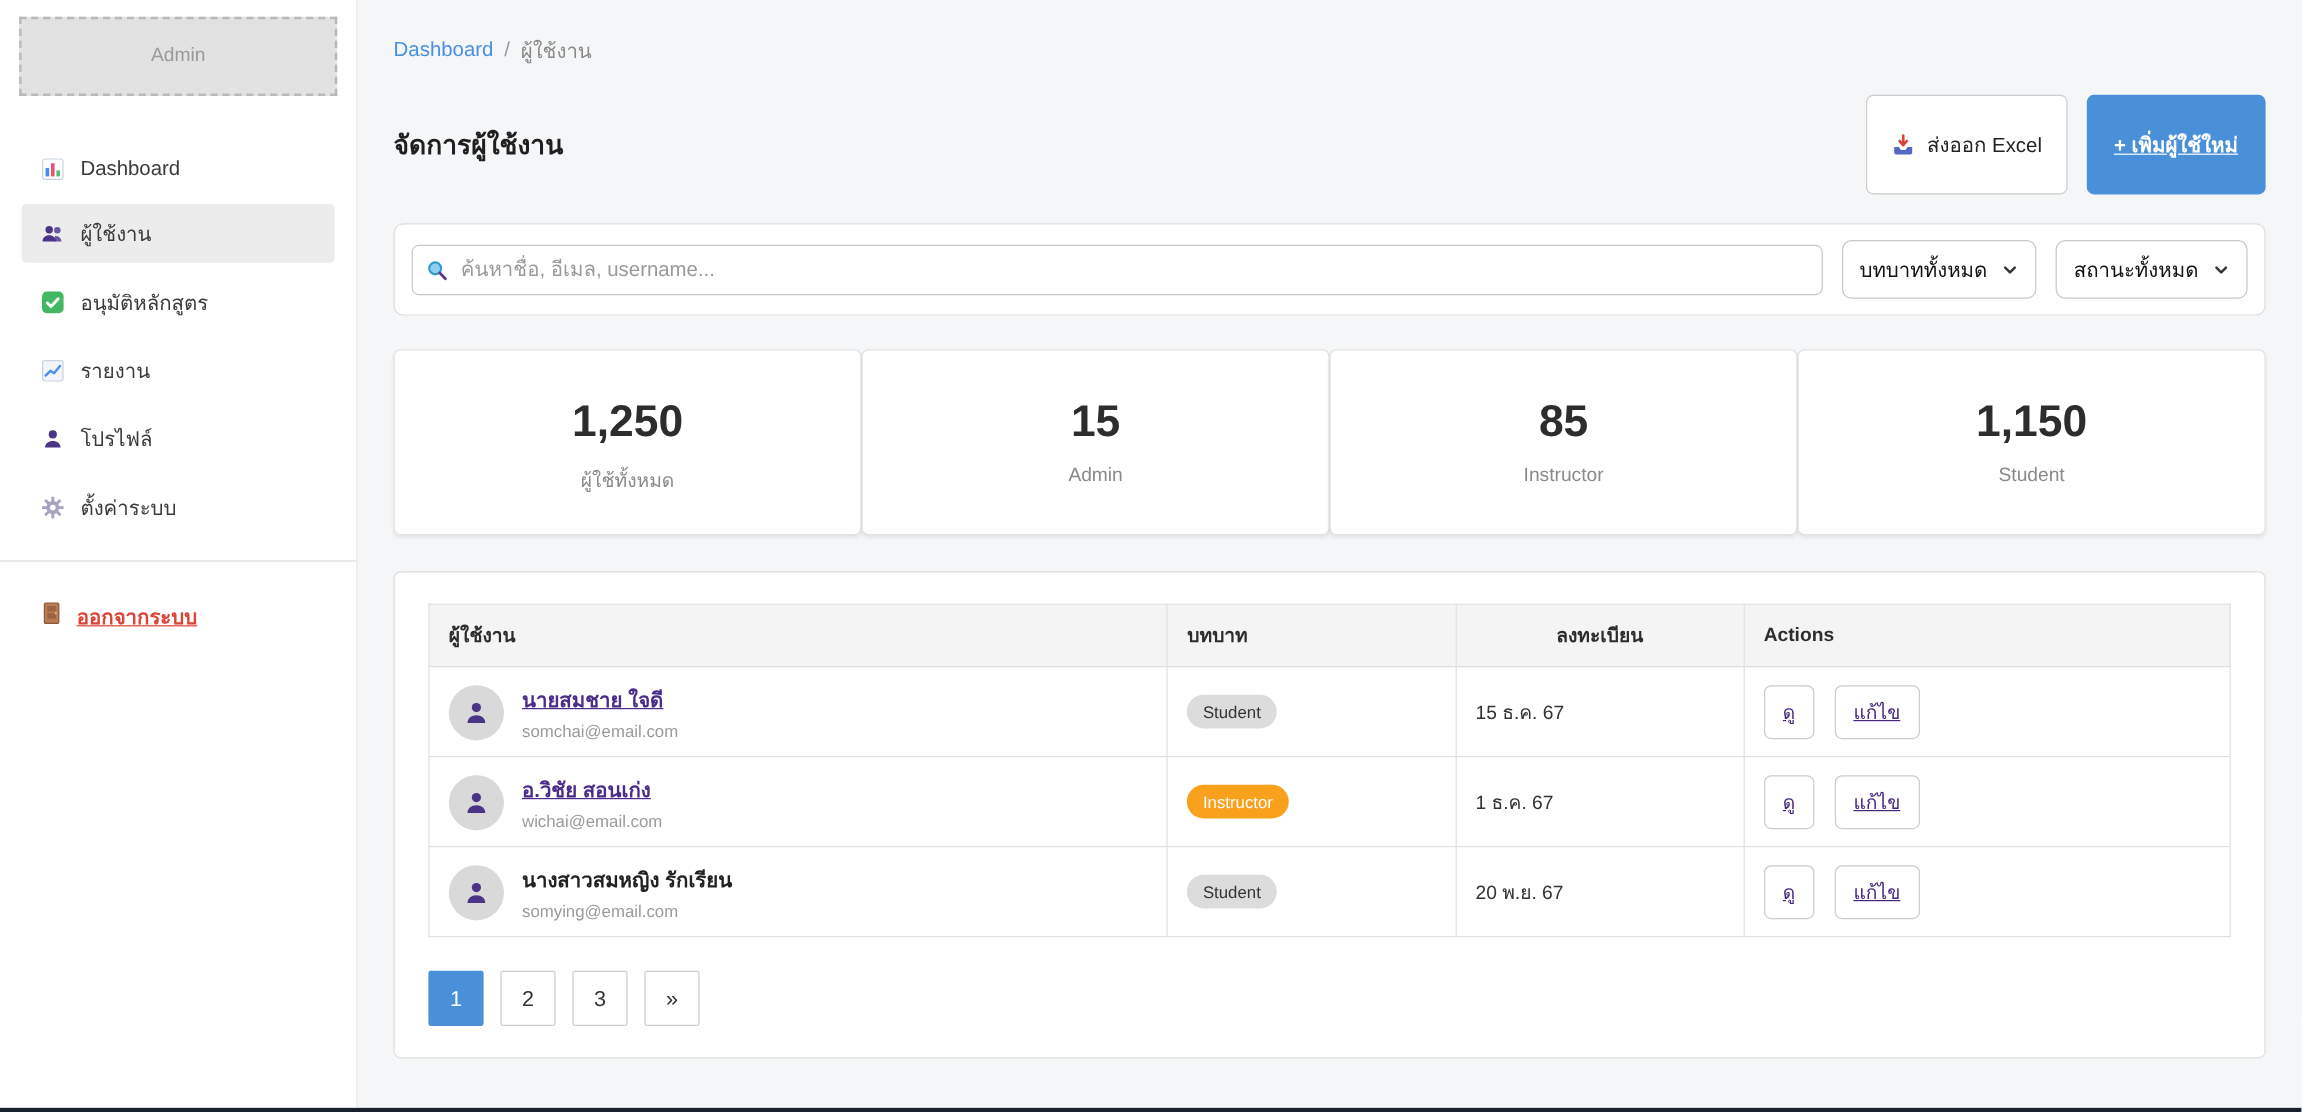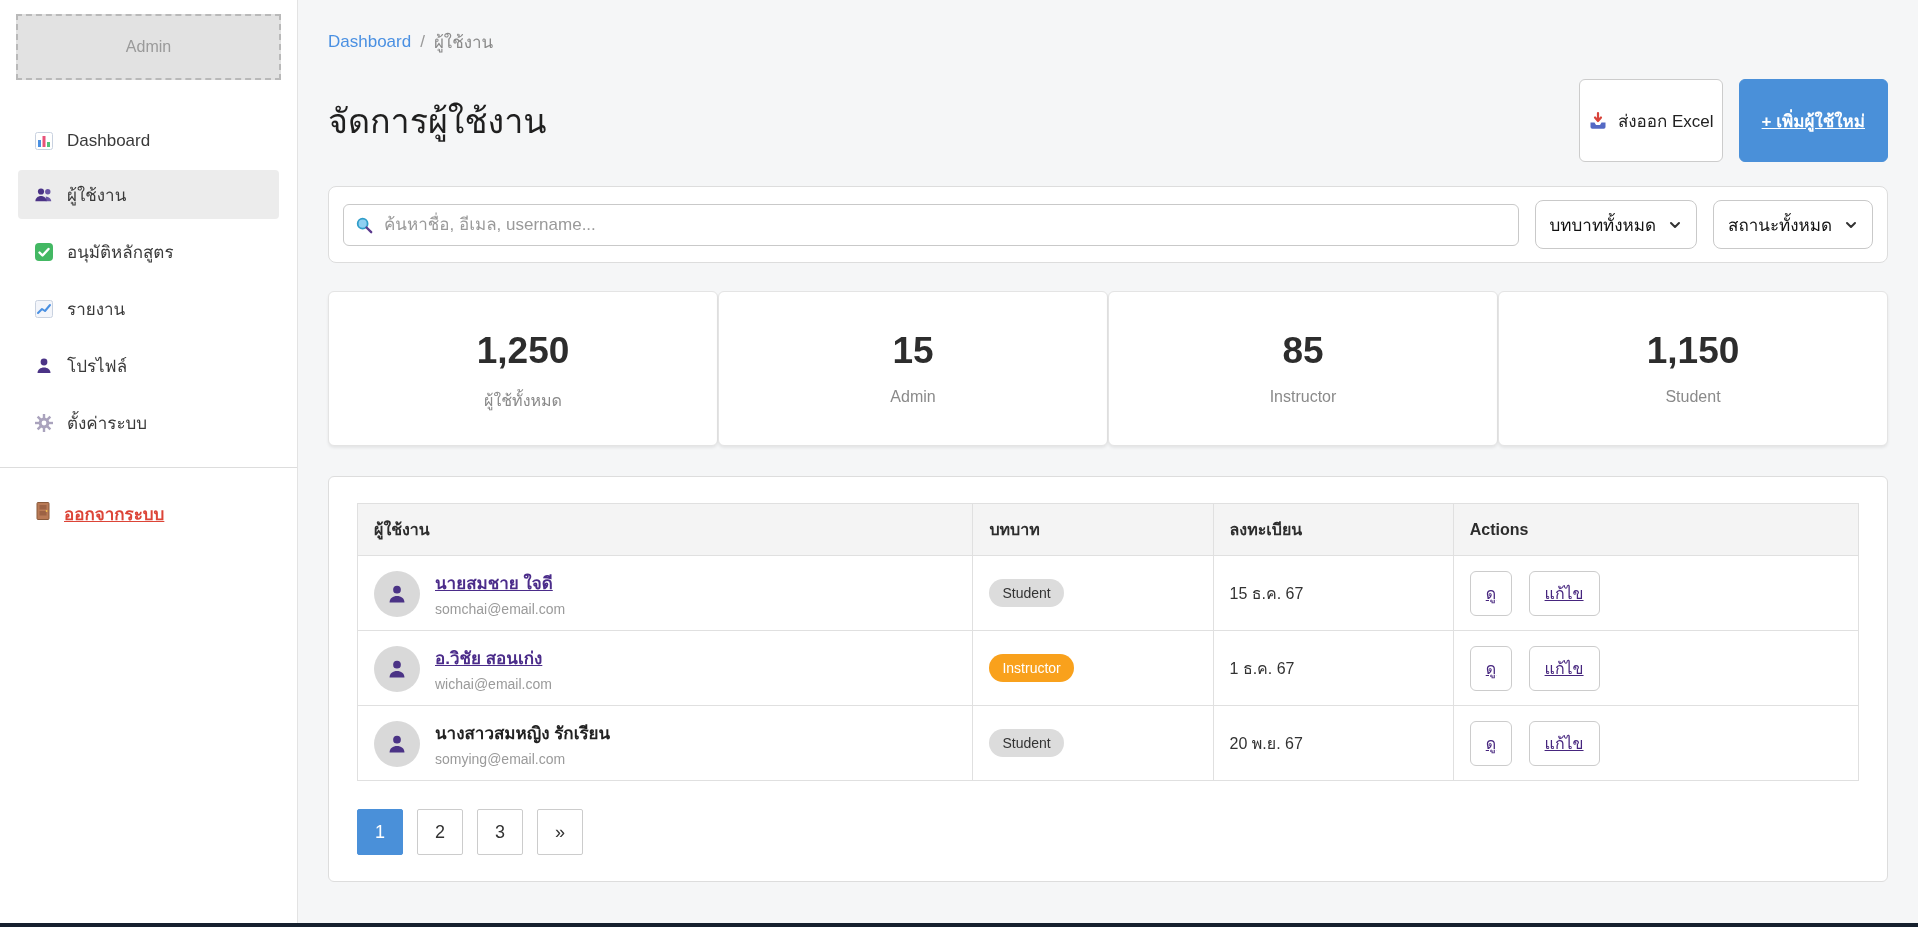--- a/index.html
+++ b/index.html
@@ -39,25 +39,25 @@
 
   
   .main { flex:1; background:#f5f6f7; padding:28px 30px; overflow:hidden; }
 
   .breadcrumb { display:flex; gap:9px; font-size:17px; align-items:center; }
   .breadcrumb a { color:#4a90e2; text-decoration:none; cursor:pointer; }
   .breadcrumb .sep { color:#9a9a9a; }
   .breadcrumb .current { color:#8a8a8a; }
 
   .header-row { margin-top:24px; display:flex; justify-content:space-between; align-items:center; }
-  .page-title { font-size:34px; font-weight:normal; color:#1f1f1f; }
+  .page-title { font-size:22px; font-weight:bold; color:#1f1f1f; }
   .header-actions { display:flex; gap:16px; }
   .btn-export {
     display:flex; align-items:center; gap:10px; background:#fff;
-    border:1px solid #ccc; border-radius:6px; padding:11px 8px;
+    border:1px solid #ccc; border-radius:6px; padding:11px 20px;
     font-size:17px; color:#222; cursor:pointer;
   }
   .btn-add {
     display:flex; align-items:center; background:#4a90d9; border:1px solid #4a90d9;
     border-radius:6px; padding:27px 22px; font-size:17px; color:#fff;
     font-weight:600; text-decoration:underline; cursor:pointer;
   }
 
   
   .filter-panel {
@@ -92,21 +92,21 @@
   .stat-label { margin-top:16px; font-size:16px; color:#8a8a8a; }
 
   
   .table-panel {
     margin-top:30px; background:#fff; border:1px solid #ddd; border-radius:6px;
     padding:26px 28px;
   }
   table { width:100%; border-collapse:collapse; }
   th, td { border:1px solid #e0e0e0; padding:13px 16px; text-align:left; }
   th { background:#f4f4f4; font-size:16px; color:#2d2d2d; font-weight:bold; }
-  .col-user { width:41%; } .col-role { width:16%; } .col-reg { width:16%; } .col-actions { width:27%; }
+  .col-user { width:41%; } .col-role { width:16%; } .col-reg { width:16%;text-align:center; } .col-actions { width:27%; }
 
   .user-cell { display:flex; align-items:flex-end; gap:15px; }
   .avatar {
     width:46px; height:46px; min-width:46px; border-radius:50%;
     background:#d9d9d9; display:flex; align-items:center; justify-content:center;
   }
   .name-link { font-size:17px; font-weight:bold; color:#4b2c8a; text-decoration:underline; cursor:pointer; }
   .name-plain { font-size:17px; font-weight:bold; color:#222; text-decoration:none; }
   .email { margin-top:5px; font-size:14px; color:#9a9a9a; }
 

